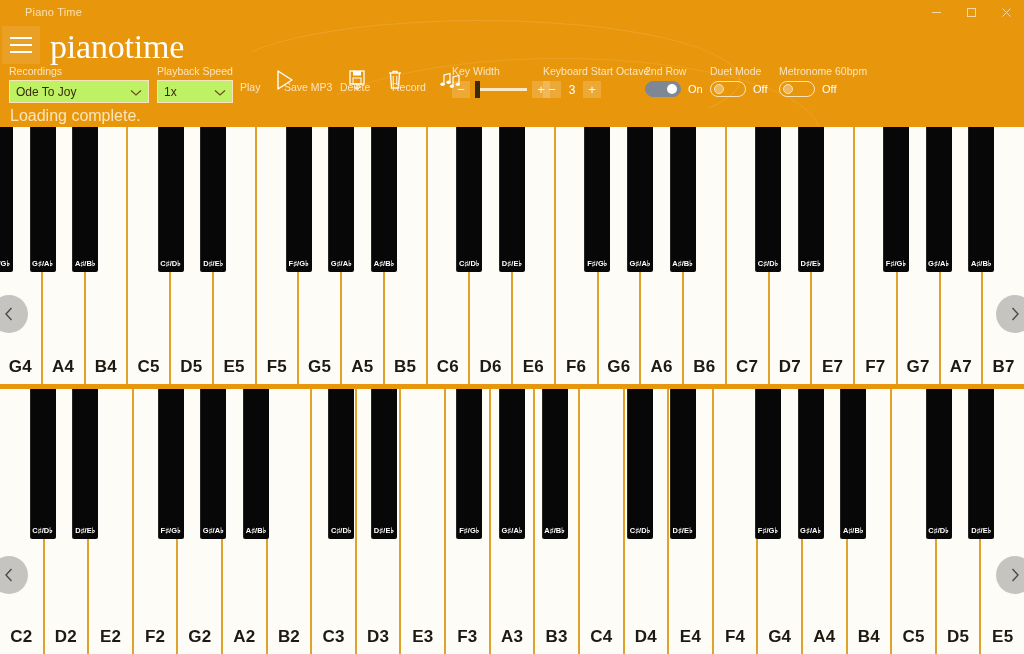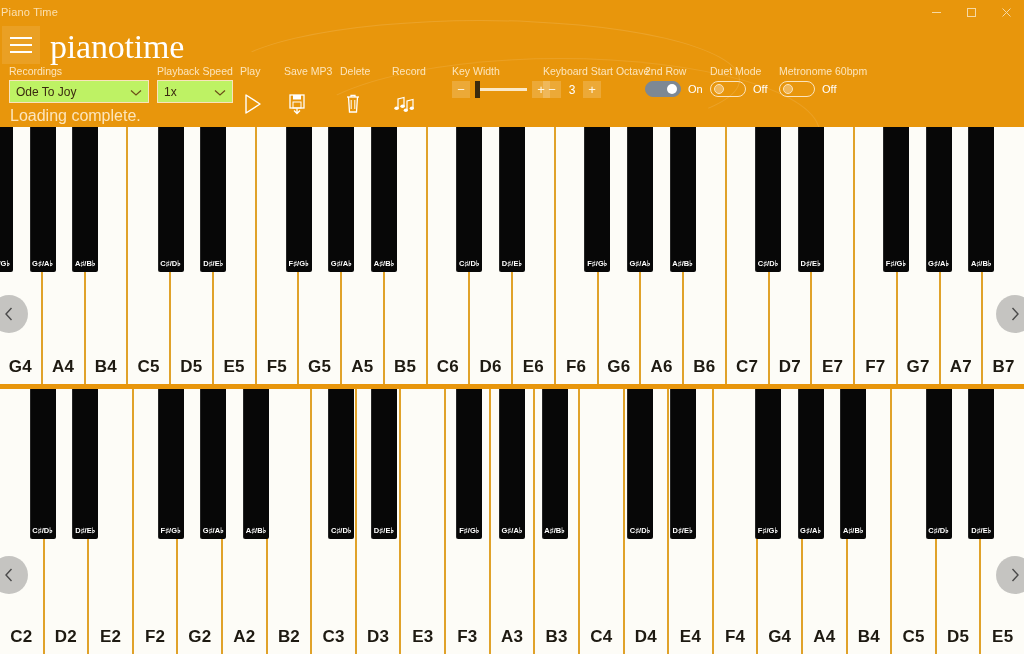--- a/index.html
+++ b/index.html
@@ -17,21 +17,21 @@
 
   
   .titlebar {
     position: absolute; top: 0; left: 0;
     width: 1024px; height: 24px;
     background: #E8960C;
     display: flex; align-items: center;
   }
   .titlebar-text {
     font-size: 11px; color: #FBE0B0;
-    padding-left: 1px; letter-spacing: .2px;
+    padding-left: 25px; letter-spacing: .2px;
   }
   .win-ctrls {
     position: absolute; right: 0; top: 0;
     height: 24px; display: flex;
   }
   .win-btn {
     width: 35px; height: 24px;
     display: flex; align-items: center; justify-content: center;
     color: #F6D9A4;
   }
@@ -105,22 +105,22 @@
   .select span.val {
     font-size: 12px; color: #3B2A10;
     white-space: nowrap;
   }
   .select .chev {
     position: absolute; right: 6px; top: 50%;
     transform: translateY(-50%);
   }
 
   .iconbtn {
-    display: flex; flex-direction: column;
-    align-items: flex-start;
+    display: flex; flex-direction: row;
+    align-items: flex-end;
     gap: 12px;
   }
   .iconbtn .ico {
     margin-top: 2px;
     width: 26px; height: 26px;
     display: flex; align-items: center; justify-content: center;
     color: #FFFFFF;
   }
 
   .sqbtn {

